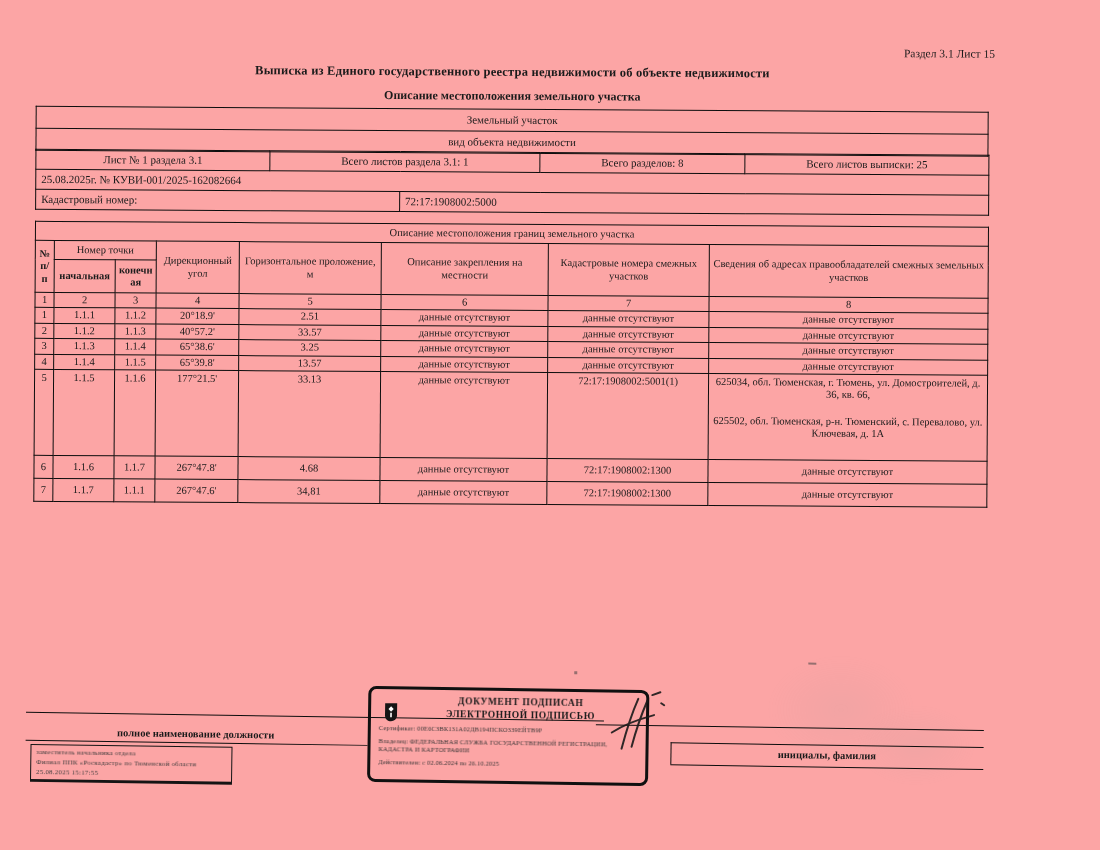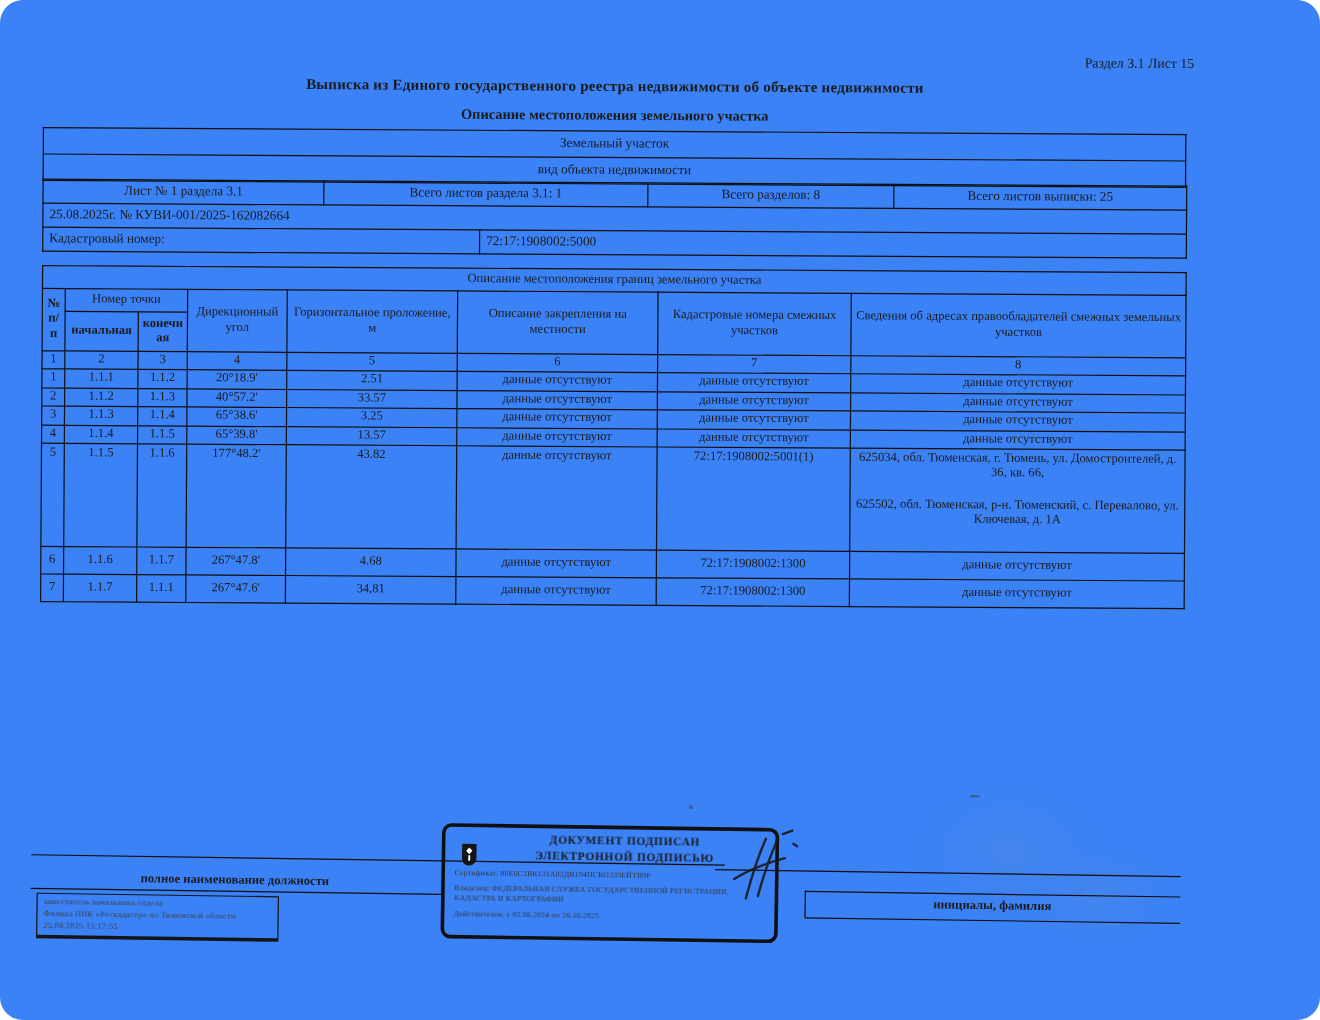--- a/index.html
+++ b/index.html
@@ -1,17 +1,17 @@
 <!DOCTYPE html>
 <html><head>
 <meta charset="utf-8">
 <style>
   html,body{margin:0;padding:0;background:#ffffff;}
-  #page{position:relative;width:1100px;height:850px;background:#3b82f6;overflow:hidden;
-        font-family:"Liberation Serif","DejaVu Serif",serif;color:#1b1b1b;border-radius:19px;}
+  #page{position:relative;width:1100px;height:850px;background:#fca5a5;overflow:hidden;
+        font-family:"Liberation Serif","DejaVu Serif",serif;color:#1b1b1b;}
   #doc{position:absolute;left:0;top:0;width:1100px;height:850px;transform:rotate(0.35deg);transform-origin:60px 60px;}
 
   .abs{position:absolute;}
   .center{text-align:center;}
 
   .section-label{top:42px;left:820px;width:175px;font-size:11.5px;text-align:right;}
   .doc-title{top:62px;left:36px;width:953px;font-size:12.5px;font-weight:600;letter-spacing:.2px;}
   .doc-subtitle{top:86px;left:36px;width:953px;font-size:12px;font-weight:600;}
 
   table{border-collapse:collapse;table-layout:fixed;}
@@ -178,22 +178,22 @@
       <td>65°39.8'</td>
       <td>13.57</td>
       <td>данные отсутствуют</td>
       <td>данные отсутствуют</td>
       <td>данные отсутствуют</td>
     </tr>
     <tr>
       <td class="addr-cell">5</td>
       <td class="addr-cell">1.1.5</td>
       <td class="addr-cell">1.1.6</td>
-      <td class="addr-cell">177°48.2'</td>
-      <td class="addr-cell">43.82</td>
+      <td class="addr-cell">177°21.5'</td>
+      <td class="addr-cell">33.13</td>
       <td class="addr-cell">данные отсутствуют</td>
       <td class="addr-cell">72:17:1908002:5001(1)</td>
       <td class="addr-cell" style="height:82px;">
         <div>625034, обл. Тюменская, г. Тюмень, ул. Домостроителей, д. 36, кв. 66,</div>
         <div class="addr2">625502, обл. Тюменская, р-н. Тюменский, с. Перевалово, ул. Ключевая, д. 1А</div>
       </td>
     </tr>
     <tr class="tallrow">
       <td>6</td>
       <td>1.1.6</td>

